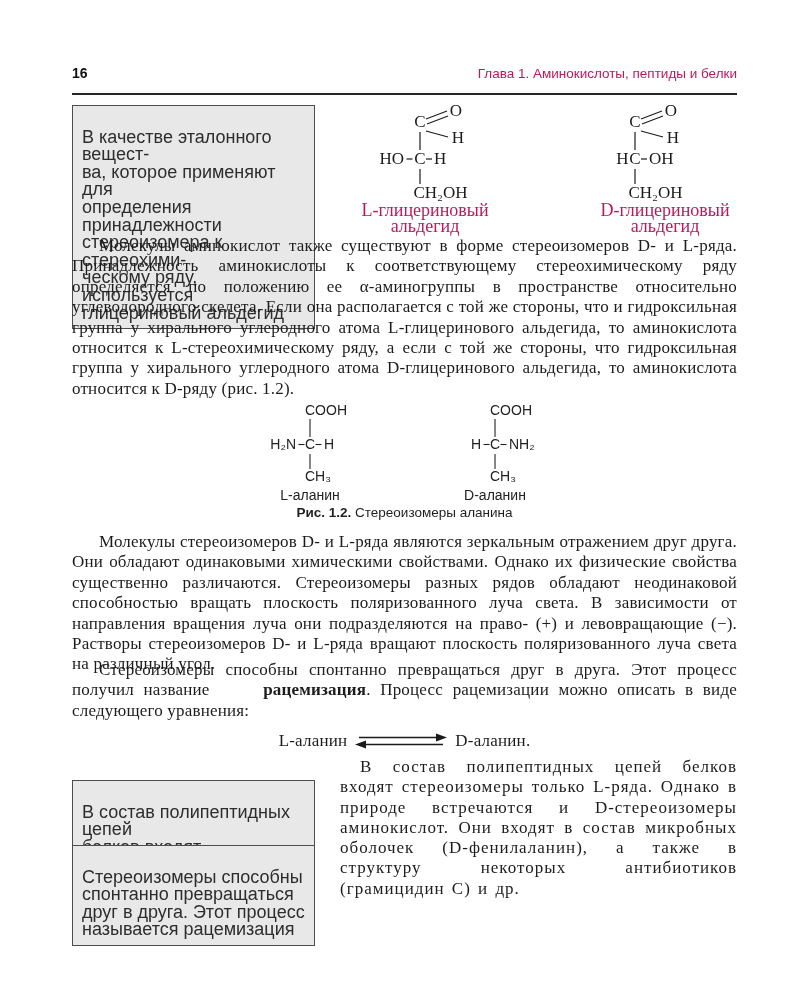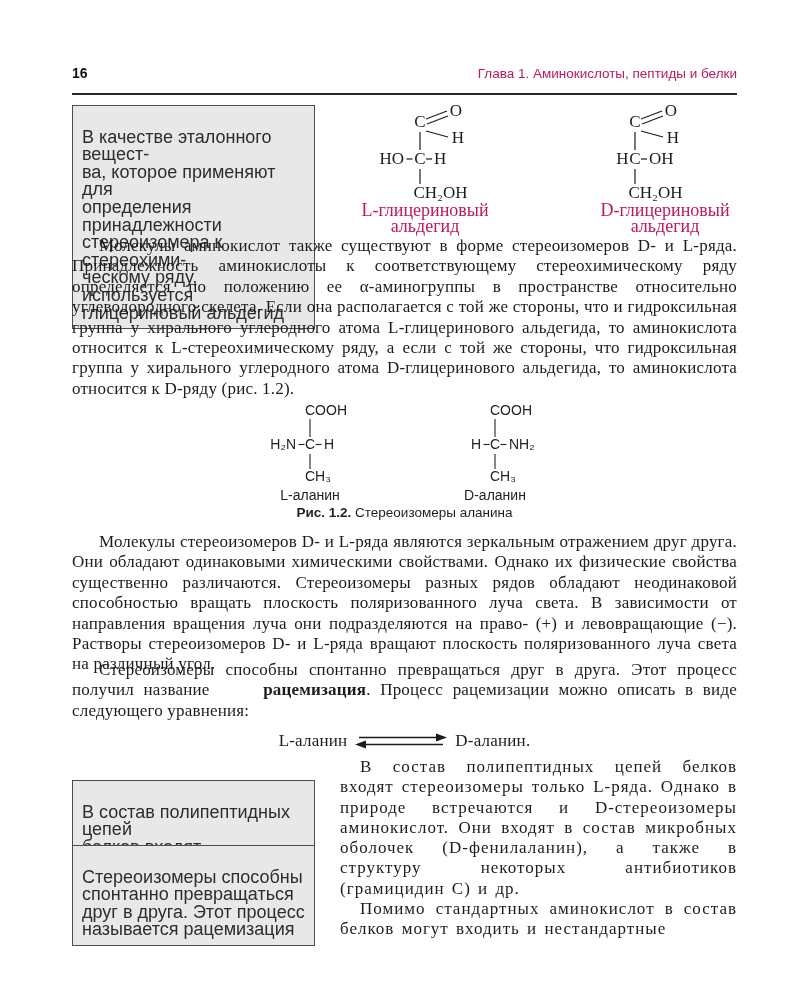--- a/index.html
+++ b/index.html
@@ -194,16 +194,15 @@
   </div>
   <div class="note note3">
     <span>Стереоизомеры способны
 спонтанно превращаться
 друг в друга. Этот процесс
 называется рацемизация</span>
   </div>
 
   <div class="rightcol">
     <p>В состав полипептидных цепей белков входят стереоизомеры только L-ряда. Однако в природе встречаются и D-стереоизомеры аминокислот. Они входят в состав микробных оболочек (D-фенилаланин), а также в структуру некоторых антибиотиков (грамицидин С) и др.</p>
-    <p>Помимо стандартных аминокислот в состав белков могут входить и нестандартные</p>
   </div>
 
 </div>
 
 </body></html>

